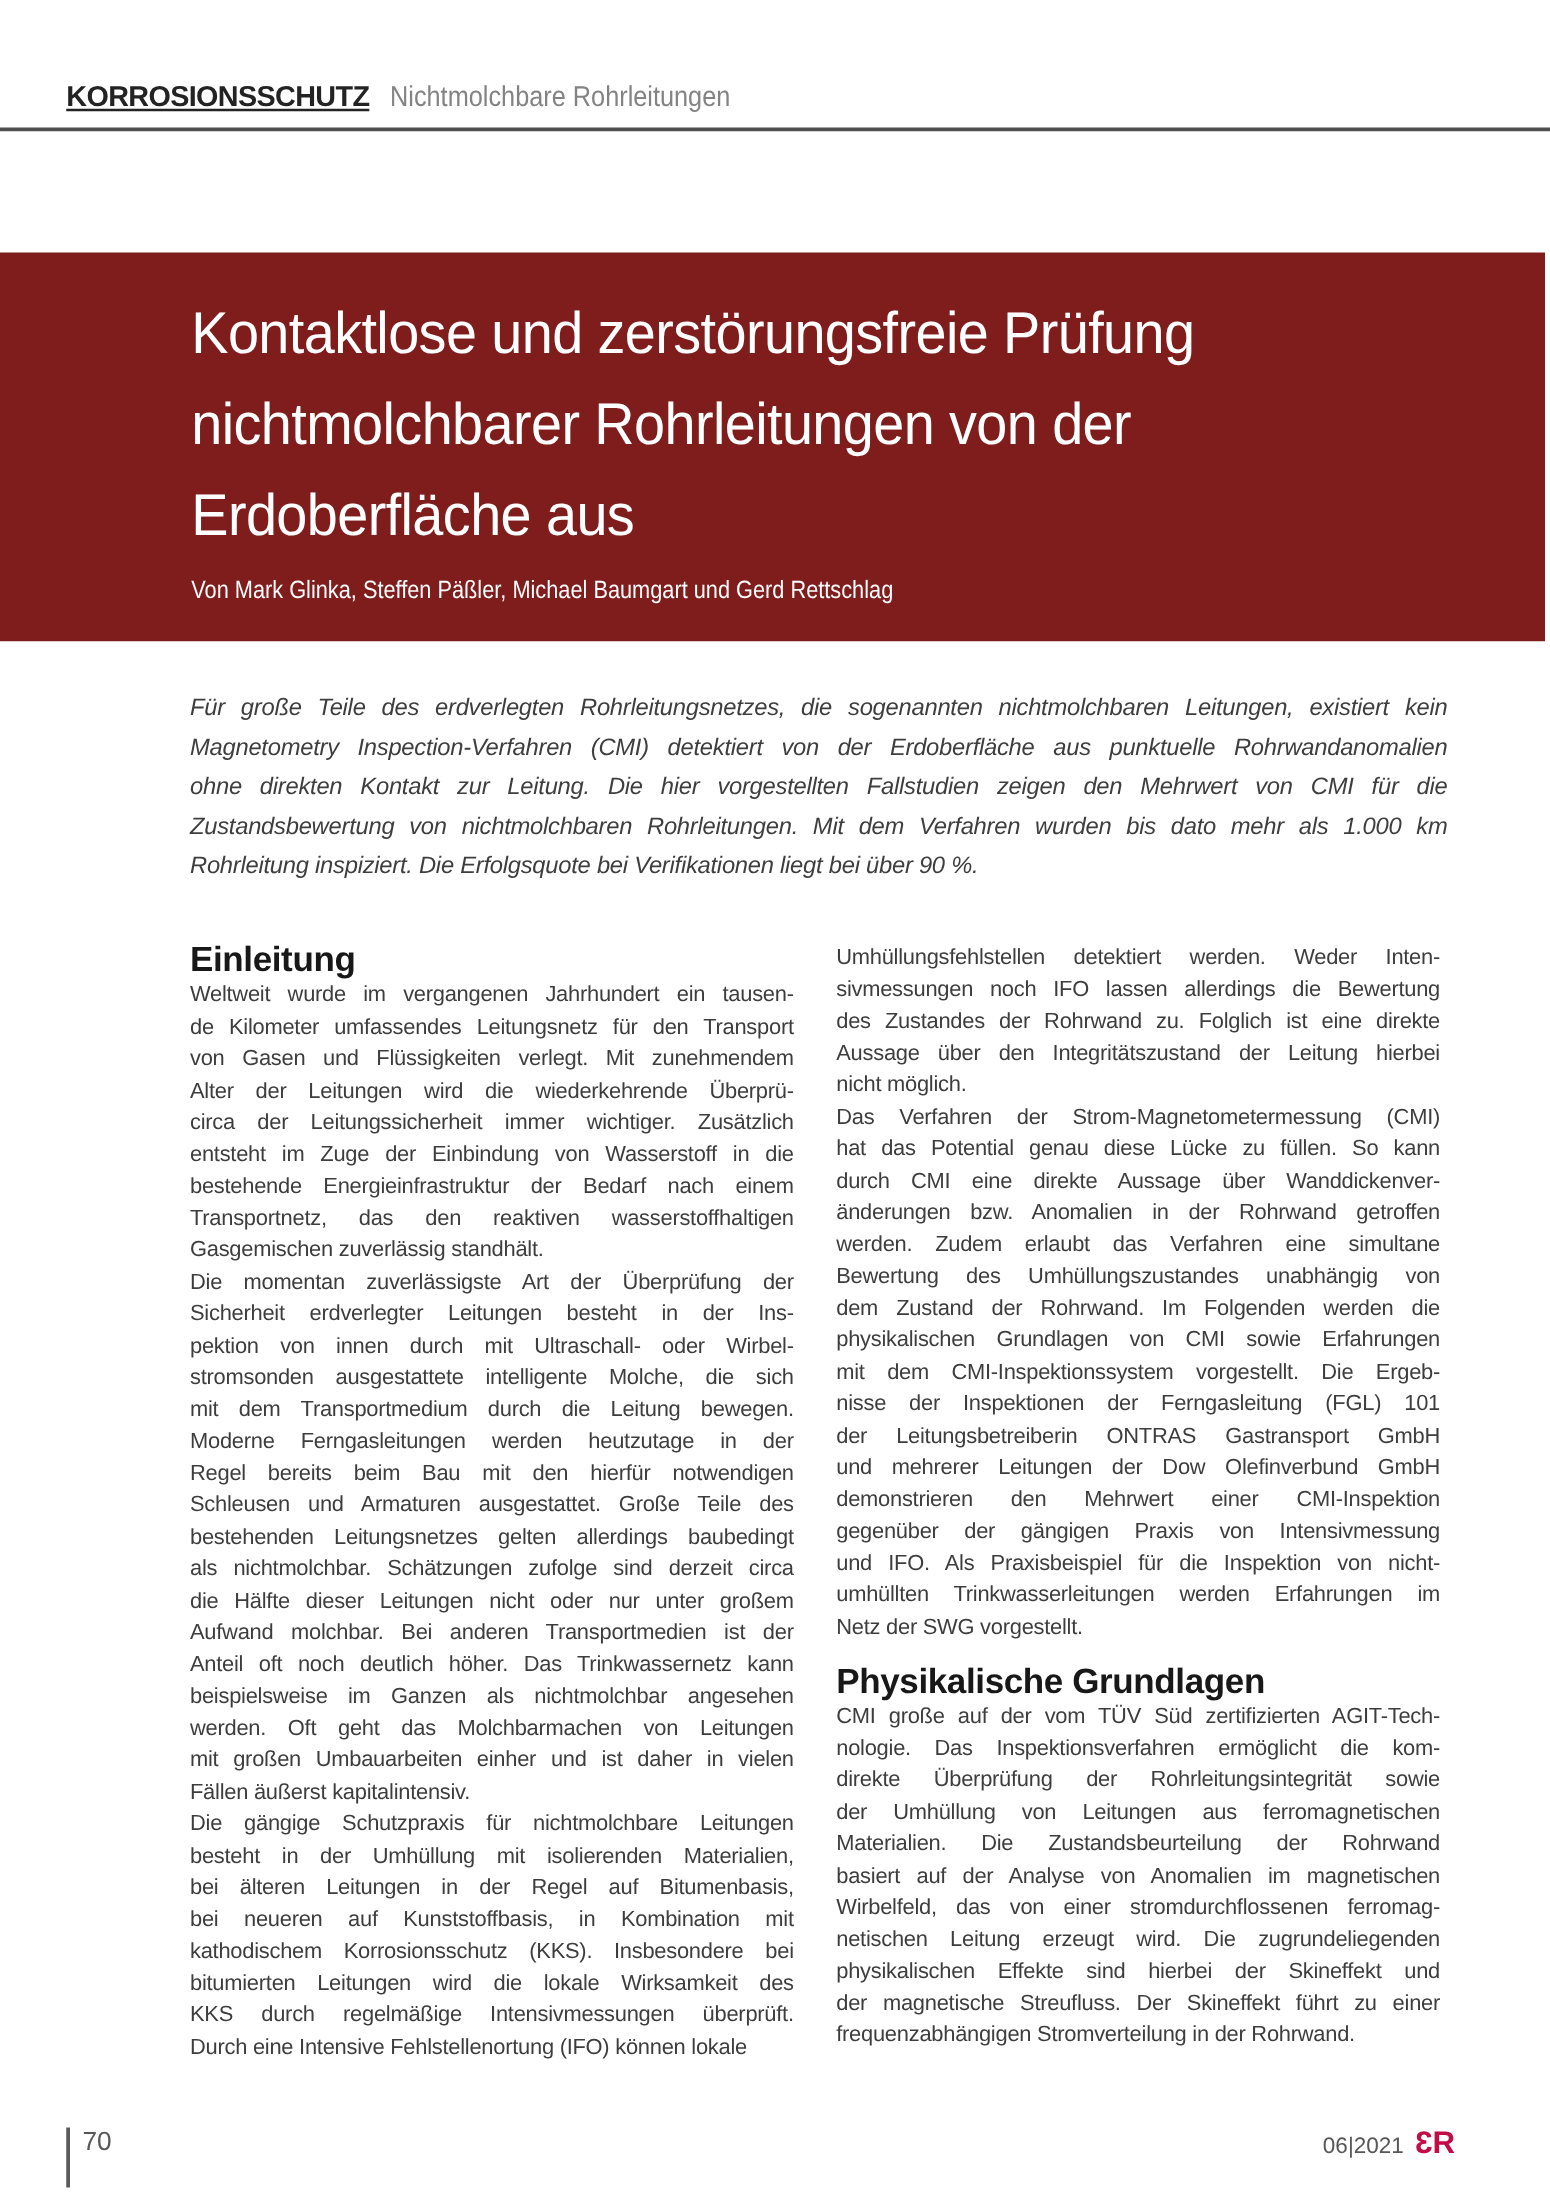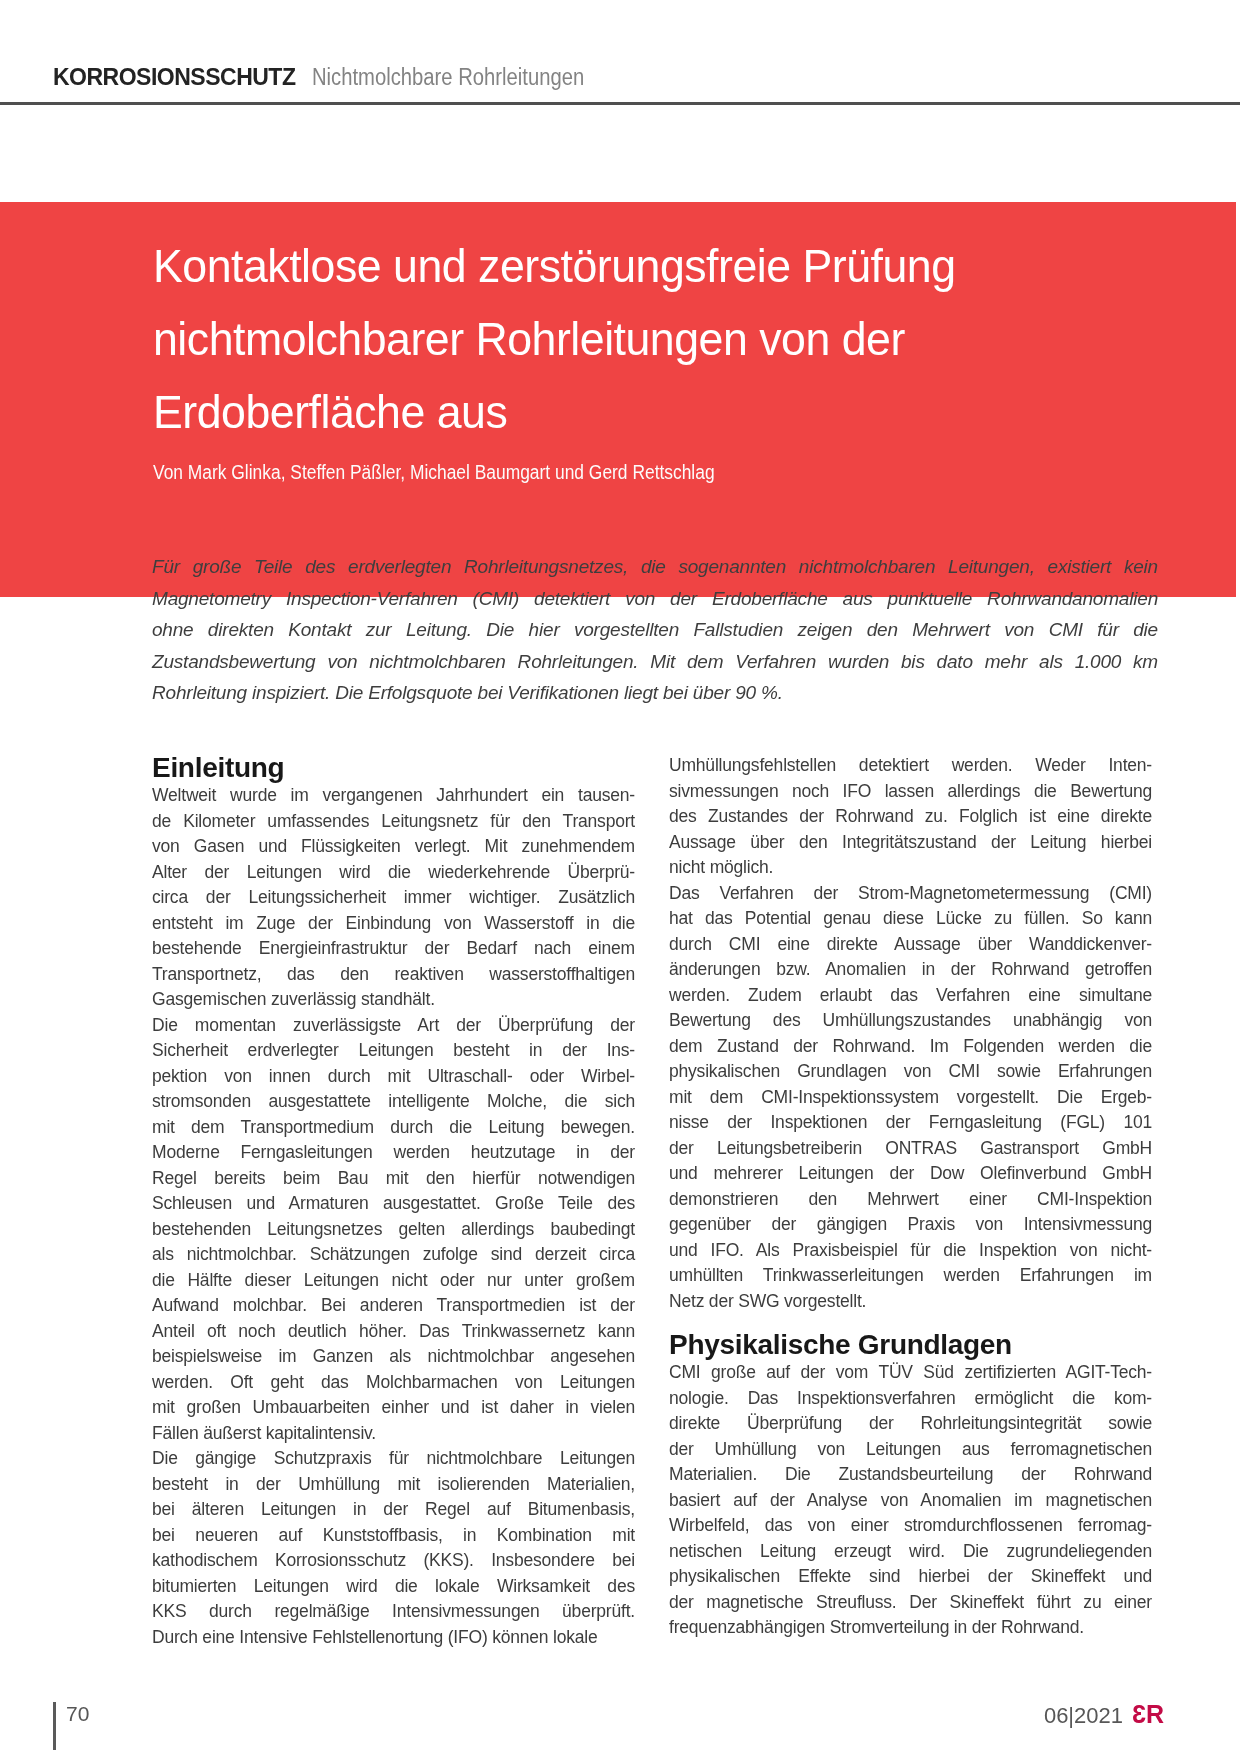--- a/index.html
+++ b/index.html
@@ -6,26 +6,26 @@
   .page{
     position:relative;
     width:1240px;height:1754px;
     background:#ffffff;
     font-family:"Liberation Sans", sans-serif;
     color:#3d3d3d;
     overflow:hidden;
   }
   
   .kicker{position:absolute;top:64px;left:53px;white-space:nowrap;}
-  .kicker-section{font-size:23px;font-weight:bold;color:#232323;letter-spacing:-0.5px;}
+  .kicker-section{font-size:23px;font-weight:bold;color:#232323;letter-spacing:-0.5px;text-decoration:underline;}
   .kicker-topic{display:inline-block;font-size:23px;color:#838383;margin-left:12px;
     transform:scaleX(0.88);transform-origin:0 100%;}
   .header-rule{position:absolute;top:102px;left:0;width:1240px;height:3px;background:#4f4f4f;}
   
-  .banner{position:absolute;top:202px;left:0;width:1236px;height:395px;background:#ef4444;
+  .banner{position:absolute;top:202px;left:0;width:1236px;height:311px;background:#7f1d1d;
     box-sizing:border-box;padding:27px 0 0 153px;}
   .title{margin:0;font-size:47px;font-weight:400;color:#ffffff;letter-spacing:-0.5px;
     transform:scaleX(0.95);transform-origin:left top;}
   .title .line{line-height:73px;white-space:nowrap;}
   .authors{margin-top:13px;font-size:20px;font-weight:400;color:#fcfcfc;white-space:nowrap;
     transform:scaleX(0.87);transform-origin:left top;}
   
   .abstract{position:absolute;top:551px;left:152px;width:1006px;
     font-style:italic;font-size:19px;color:#3e3e3e;letter-spacing:-0.2px;}
   .abstract .line{line-height:31.5px;}
@@ -36,21 +36,21 @@
   .sec-heading{margin:0;font-size:28px;line-height:30px;font-weight:bold;color:#181818;letter-spacing:-0.3px;}
   .sec-heading.spaced{margin-top:16px;}
   .para{margin:0;}
   
   .justify .line{text-align:justify;text-align-last:justify;}
   .justify .line:last-child{text-align:left;text-align-last:left;}
   
   .accent-bar{position:absolute;left:53px;top:1702px;width:3px;height:48px;background:#5a5a5a;}
   .page-num{position:absolute;left:66px;top:1702px;font-size:21px;color:#575757;}
   .issue-group{position:absolute;top:1700px;right:77px;display:flex;align-items:baseline;gap:10px;}
-  .issue{font-size:22px;color:#575757;}
+  .issue{font-size:18px;color:#575757;}
   .logo{font-size:25px;font-weight:bold;color:#c30b46;letter-spacing:-1px;}
   .logo-3{display:inline-block;transform:scaleX(-1);}
 </style>
 </head>
 <body>
 
 <div class="page">
 
   <header class="kicker">
     <span class="kicker-section">KORROSIONSSCHUTZ</span>

